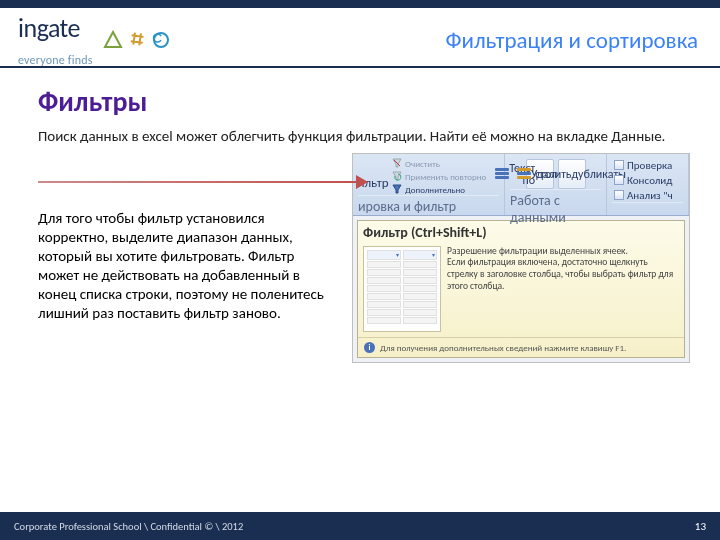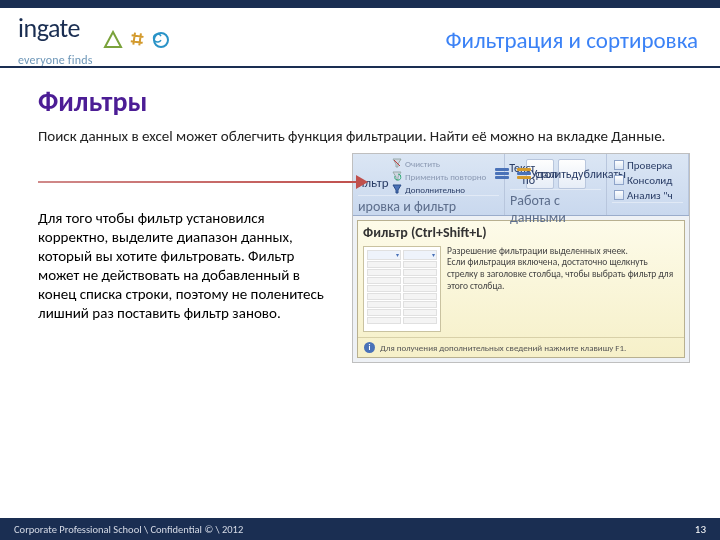--- a/index.html
+++ b/index.html
@@ -124,21 +124,21 @@
   .tt-sub { }
   .tt-foot {
     border-top:1px solid #d8d0a8; padding:4px 6px; display:flex;align-items:center;gap:5px;
     font-size:9px; color:#555;
   }
   .info-ico {
     width:11px;height:11px;border-radius:50%;background:#4a72b8;color:#fff;
     font-size:8px;font-weight:700;display:flex;align-items:center;justify-content:center;
   }
   .footer {
-    position: absolute; bottom: 0; left: 0; right: 0; height: 22px;
+    position: absolute; bottom: 0; left: 0; right: 0; height: 28px;
     background: #1a2e52; color: #d5dae6; font-size: 10.5px;
     display: flex; align-items: center; justify-content: space-between;
     padding: 0 14px;
   }
   .pagenum { color: #fff; font-size: 11px; }
 </style>
 </head>
 <body>
 
 <div class="topbar"></div>

